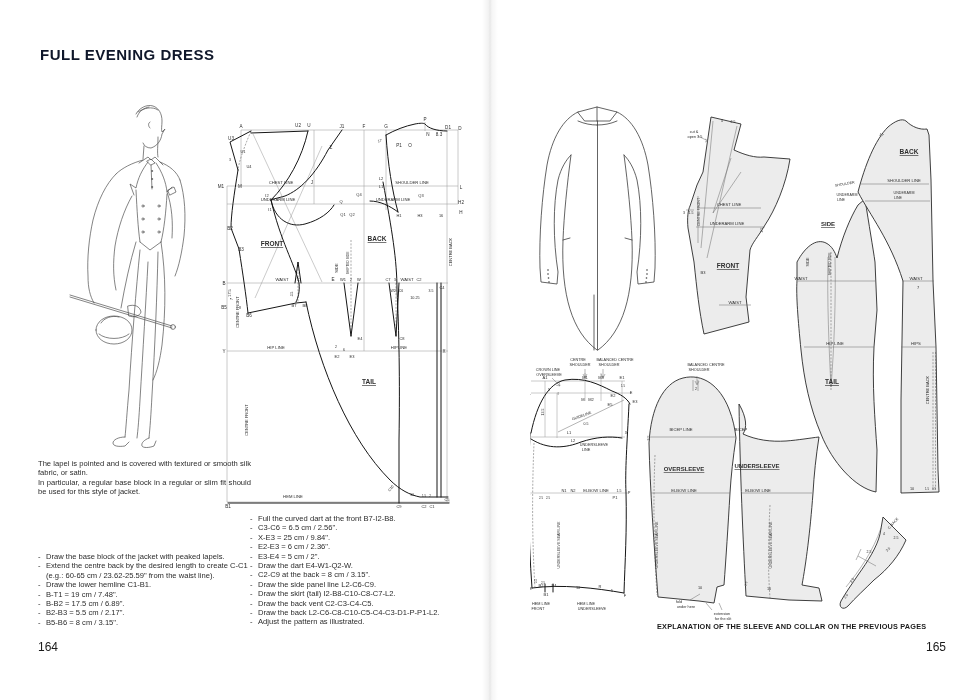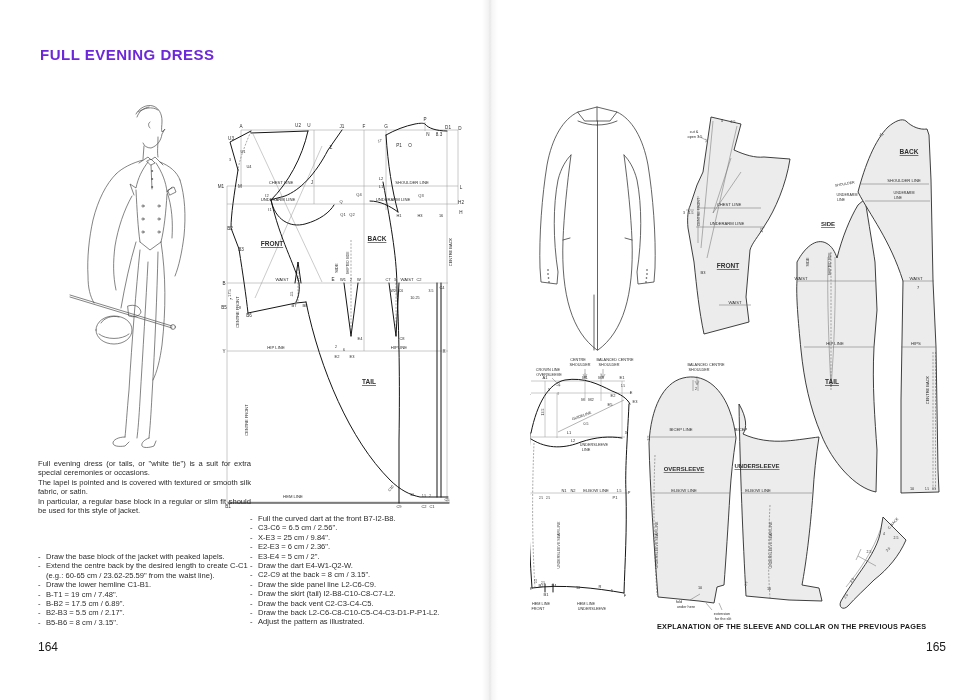--- a/index.html
+++ b/index.html
@@ -4,21 +4,21 @@
 <style>
   html,body{margin:0;padding:0;background:#ffffff;}
   body{width:980px;height:700px;position:relative;overflow:hidden;
        font-family:"Liberation Sans",sans-serif;color:#2b2b2b;}
   .page{position:absolute;top:0;height:700px;background:#fff;}
   .page-left{left:0;width:490px;}
   .page-right{left:490px;width:490px;}
   .gutter{position:absolute;left:482px;top:0;width:16px;height:700px;pointer-events:none;
     background:linear-gradient(90deg,rgba(0,0,0,0) 0%,rgba(0,0,0,.05) 40%,rgba(0,0,0,.09) 50%,rgba(0,0,0,.04) 62%,rgba(0,0,0,0) 100%);}
   .title{position:absolute;left:40px;top:46px;font-size:15px;font-weight:bold;
-    letter-spacing:.5px;color:#6d28d9;white-space:nowrap;}
+    letter-spacing:.5px;color:#0f172a;white-space:nowrap;}
   .man-svg{position:absolute;left:55px;top:95px;width:170px;height:355px;}
   .draft-svg{position:absolute;left:218px;top:95px;width:248px;height:425px;}
   .right-svg{position:absolute;left:40px;top:100px;width:450px;height:560px;}
   .intro{position:absolute;left:38px;top:459px;width:213px;font-size:7.6px;line-height:1.24;text-align:justify;}
   .bullets{position:absolute;font-size:7.6px;line-height:1.24;}
   .b-left{left:38px;top:552px;width:214px;}
   .b-right{left:250px;top:514px;width:219px;}
   .bullet{position:relative;padding-left:8px;}
   .bullet .mk{position:absolute;left:0;}
   .pagenum{position:absolute;top:640px;font-size:12px;font-weight:normal;color:#1a1a1a;}
@@ -208,21 +208,20 @@
         <text x="412" y="496" font-size="3.8">10</text>
         <text x="424" y="497" font-size="3">1.5</text>
         <text x="430" y="497" font-size="3">2</text>
         <text x="424" y="508" font-size="4">C2</text>
         <text x="432" y="508" font-size="4">C1</text>
         <text x="447" y="501" font-size="4">C5</text>
       </g>
   </svg>
 
   <div class="intro">
-      <div class="para">Full evening dress (or tails, or "white tie") is a suit for extra special ceremonies or occasions.</div>
       <div class="para">The lapel is pointed and is covered with textured or smooth silk fabric, or satin.</div>
       <div class="para">In particular, a regular base block in a regular or slim fit should be used for this style of jacket.</div>
     </div>
   <div class="bullets b-left">
       <div class="bullet"><span class="mk">-</span><span>Draw the base block of the jacket with peaked lapels.</span></div>
       <div class="bullet"><span class="mk">-</span><span>Extend the centre back by the desired length to create C-C1 (e.g.: 60-65 cm / 23.62-25.59" from the waist line).</span></div>
       <div class="bullet"><span class="mk">-</span><span>Draw the lower hemline C1-B1.</span></div>
       <div class="bullet"><span class="mk">-</span><span>B-T1 = 19 cm / 7.48".</span></div>
       <div class="bullet"><span class="mk">-</span><span>B-B2 = 17.5 cm / 6.89".</span></div>
       <div class="bullet"><span class="mk">-</span><span>B2-B3 = 5.5 cm / 2.17".</span></div>

